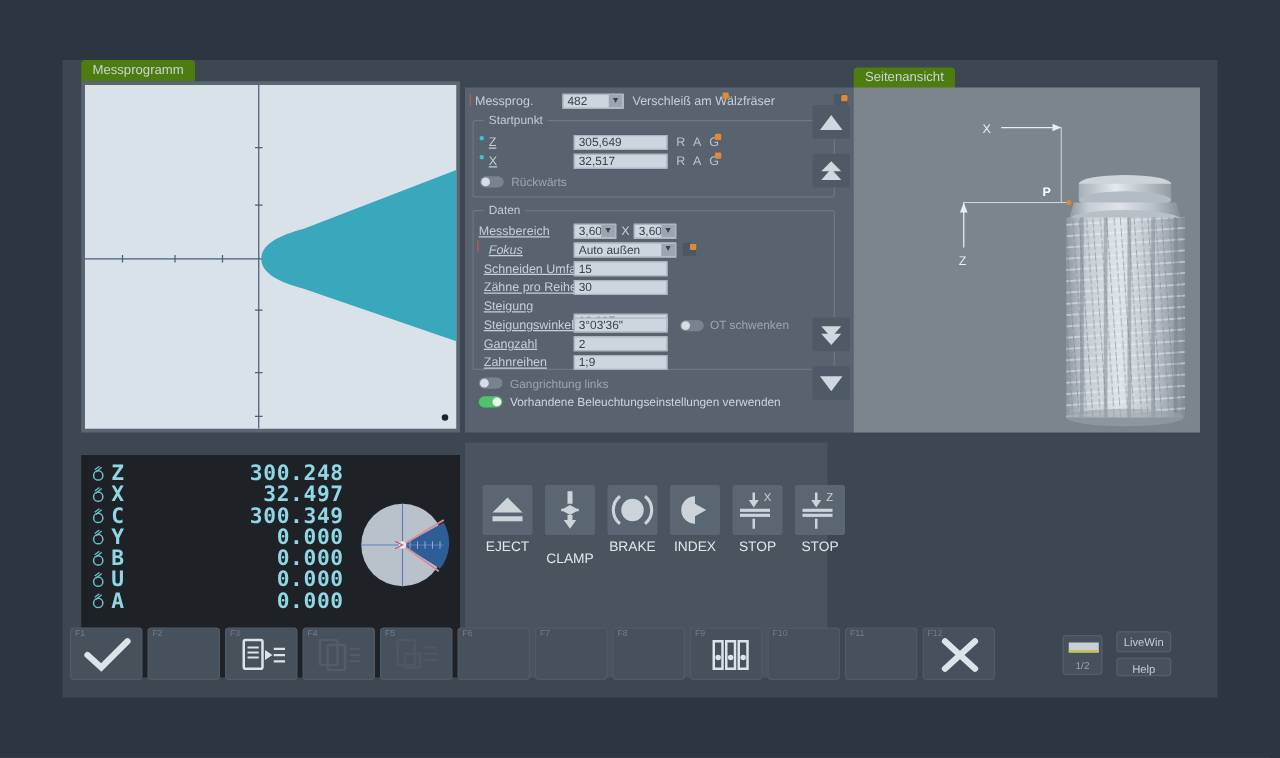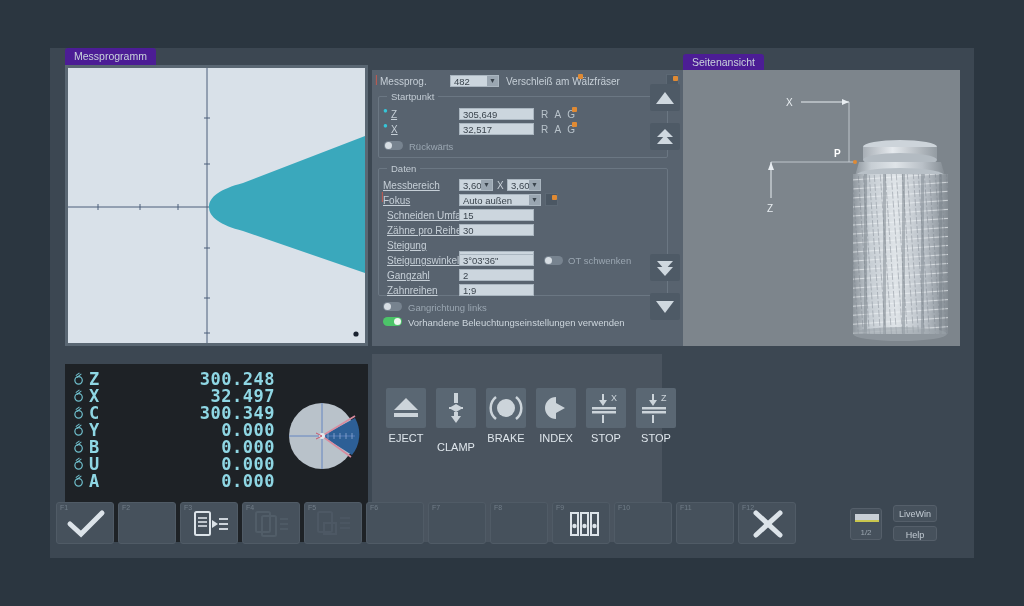--- a/index.html
+++ b/index.html
@@ -14,21 +14,21 @@
   
   #app {
     position:absolute; left:50px; top:48px; width:924px; height:510px;
     background:#3c4752;
   }
   
   .tabstrip { position:absolute; height:17px; }
   .tab {
     display:inline-block; height:17px; line-height:16px;
     padding:0 9px; font-size:10.5px;
-    background:#4c1d95; color:#c9d3db;
+    background:#4d7c0f; color:#c9d3db;
     border-top-left-radius:3px; border-top-right-radius:3px;
     margin-right:2px; vertical-align:top;
   }
   .tab.inactive { background:#3c4752; color:#97a3ad; }
 
   
   #graph-panel {
     position:absolute; left:15px; top:17px; width:303px; height:281px;
     background:#5a6773; padding:3px;
   }
@@ -219,21 +219,21 @@
         <span>3,60</span>
         <span class="arw">▼</span>
       </div>
       <div class="row" style="left:118px; top:11px;">X</div>
       <div class="cmb" style="left:128px; top:10px; width:34px;">
         <span>3,60</span>
         <span class="arw">▼</span>
       </div>
 
       <span class="mark-red" style="left:2px; top:22px;">|</span>
-      <div class="row" style="left:4px; top:26px; text-decoration:underline;">Fokus</div>
+      <div class="row" style="left:12px; top:26px; text-decoration:underline;font-style:italic;">Fokus</div>
       <div class="cmb" style="left:80px; top:25px; width:82px;">
         <span>Auto außen</span>
         <span class="arw">▼</span>
       </div>
       <div class="smbtn" style="left:166px; top:24px;">
         <div class="dot-or" style="left:6px; top:1px;"></div>
       </div>
 
       <div class="row" style="left:8px; top:41px; text-decoration:underline;">Schneiden Umfang</div>
       <div class="fld" style="left:80px; top:40px; width:75px;">15</div>

